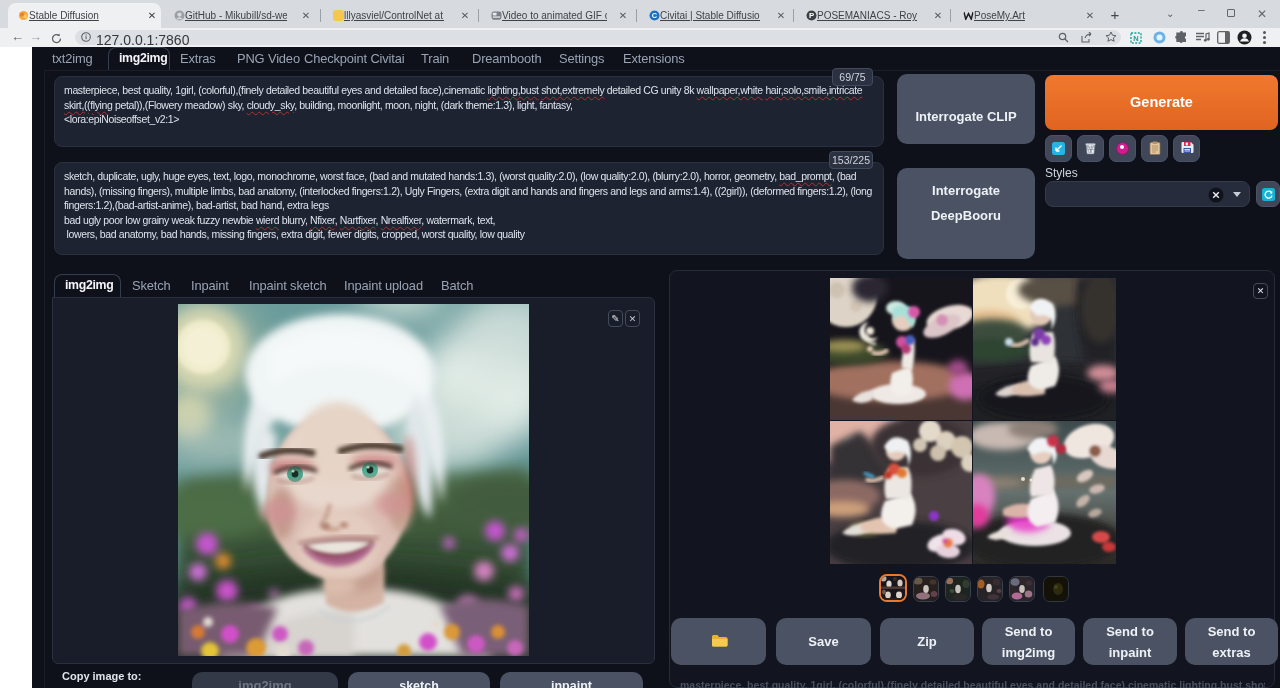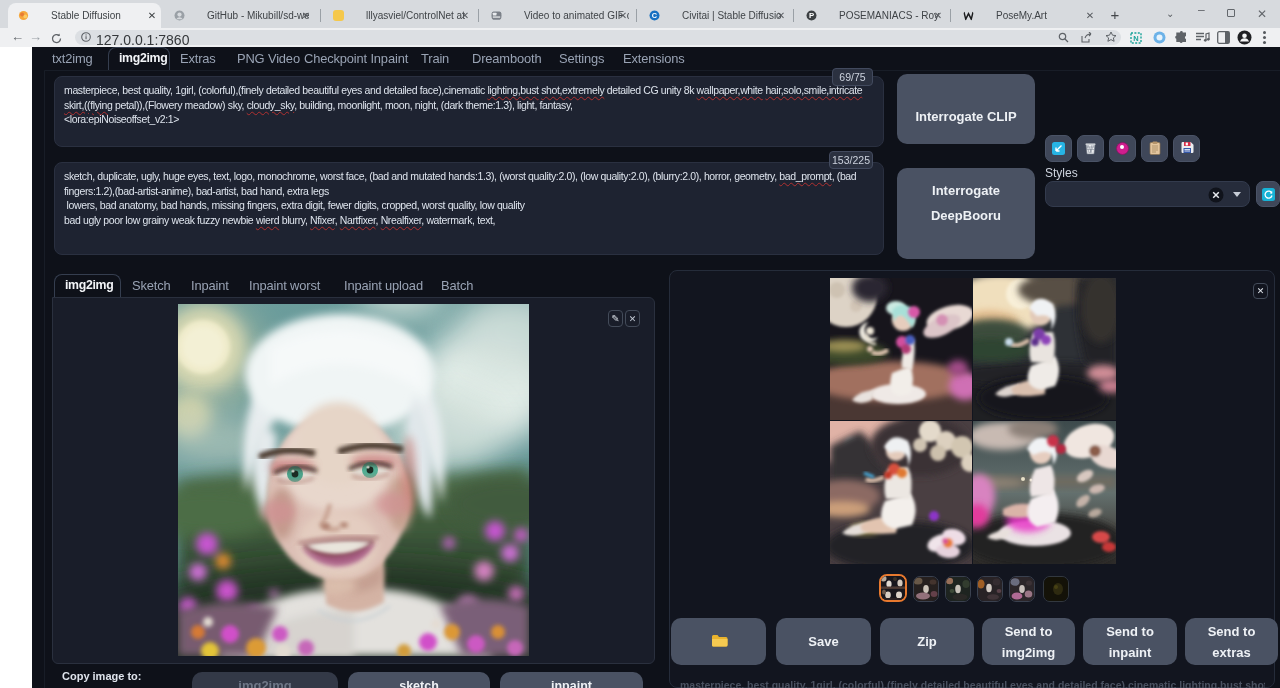--- a/index.html
+++ b/index.html
@@ -1,21 +1,21 @@
 <!DOCTYPE html>
 <html><head>
 <meta charset="utf-8">
 <style>
   * { margin:0; padding:0; box-sizing:border-box; }
   html,body { width:1280px; height:688px; overflow:hidden; font-family:"Liberation Sans", sans-serif; }
   .abs { position:absolute; }
   
   #tabstrip { position:absolute; left:0; top:0; width:1280px; height:28px; background:#d7dade; }
   .tab { position:absolute; top:3px; height:25px; border-radius:8px 8px 0 0; font-size:10px; color:#3f4347; }
-  .tab .title { position:absolute; left:43px; top:7px; white-space:nowrap; overflow:hidden; }
+  .tab .title { position:absolute; left:21px; top:7px; white-space:nowrap; overflow:hidden;text-decoration:underline; }
   .tab .fava { position:absolute; left:10px; top:7px; width:11px; height:11px; border-radius:50%; }
   .tab .cx { position:absolute; top:7px; width:12px; height:12px; font-size:10px; color:#55595e; text-align:center; line-height:12px; }
   .tabsep { position:absolute; top:9px; width:1px; height:13px; background:#9aa0a6; }
   #toolbar { position:absolute; left:0; top:28px; width:1280px; height:19px; background:#eff0f2; }
   .tbico { position:absolute; top:2px; color:#5f6368; font-size:12px; }
   #addr { position:absolute; left:75px; top:1.5px; width:1046px; height:15px; border-radius:8px; background:#dcdfe3; }
   #addr .url { position:absolute; left:21px; top:2px; font-size:14px; color:#35383b; }
   
   #page { position:absolute; left:0; top:47px; width:1280px; height:641px; background:#0e1119; overflow:hidden;margin-left:32px; }
   #page * { position:absolute; }
@@ -156,45 +156,47 @@
     </svg>
   <div class="abs" style="left:1263px;top:3px;width:3px;height:3px;border-radius:50%;background:#54585d;box-shadow:0 5px 0 #54585d, 0 10px 0 #54585d;"></div>
 </div>
 <div id="page">
 
   <div class="gtab" style="left:20px;top:3.5px;">txt2img</div>
   <div style="left:76px;top:0;width:62px;height:23px;border:1px solid #353e4f;border-bottom:none;border-radius:8px 8px 0 0;background:#0e1119;"></div>
   <div class="gtab sel" style="left:87px;top:3.5px;">img2img</div>
   <div class="gtab" style="left:148px;top:3.5px;">Extras</div>
   <div class="gtab" style="left:205px;top:3.5px;">PNG Video</div>
-  <div class="gtab" style="left:272px;top:3.5px;">Checkpoint Inpaint</div>
+  <div class="gtab" style="left:272px;top:3.5px;">Checkpoint Civitai</div>
   <div class="gtab" style="left:389px;top:3.5px;">Train</div>
   <div class="gtab" style="left:440px;top:3.5px;">Dreambooth</div>
   <div class="gtab" style="left:527px;top:3.5px;">Settings</div>
   <div class="gtab" style="left:591px;top:3.5px;">Extensions</div>
   <div id="tabitem"></div>
 
   <div class="ta" style="left:22px;top:29px;width:830px;height:71px;">
     <div>masterpiece, best quality, 1girl, (colorful),(finely detailed beautiful eyes and detailed face),cinematic <span class="wavy">lighting,bust</span> <span class="wavy">shot,extremely</span> detailed CG unity 8k <span class="wavy">wallpaper,white</span> <span class="wavy">hair,solo,smile,intricate</span></div>
     <div><span class="wavy">skirt,((flying</span> petal)),(Flowery meadow) sky, <span class="wavy">cloudy_sky</span>, building, moonlight, moon, night, (dark theme:1.3), light, fantasy,</div>
     <div>&lt;lora:epiNoiseoffset_v2:1&gt;</div>
   </div>
   <div class="counter" style="left:800px;top:21px;width:41px;height:18px;">69/75</div>
 
   <div class="ta" style="left:22px;top:115px;width:830px;height:93px;">
     <div>sketch, duplicate, ugly, huge eyes, text, logo, monochrome, worst face, (bad and mutated hands:1.3), (worst quality:2.0), (low quality:2.0), (blurry:2.0), horror, geometry, <span class="wavy">bad_prompt</span>, (bad</div>
+    <div>hands), (missing fingers), multiple limbs, bad anatomy, (interlocked fingers:1.2), Ugly Fingers, (extra digit and hands and fingers and legs and arms:1.4), ((2girl)), (deformed fingers:1.2), (long</div>
     <div>fingers:1.2),(bad-artist-anime), bad-artist, bad hand, extra legs</div>
+    <div>bad ugly poor low grainy weak fuzzy newbie <span class="wavy">wierd</span> blurry, <span class="wavy">Nfixer</span>, <span class="wavy">Nartfixer</span>, <span class="wavy">Nrealfixer</span>, watermark, text,</div>
     <div>&nbsp;lowers, bad anatomy, bad hands, missing fingers, extra digit, fewer digits, cropped, worst quality, low quality</div>
-    <div>bad ugly poor low grainy weak fuzzy newbie <span class="wavy">wierd</span> blurry, <span class="wavy">Nfixer</span>, <span class="wavy">Nartfixer</span>, <span class="wavy">Nrealfixer</span>, watermark, text,</div>
   </div>
   <div class="counter" style="left:797px;top:104px;width:44px;height:18px;">153/225</div>
 
   <div class="btnbig" style="left:865px;top:27px;width:138px;height:70px;line-height:86px;">Interrogate CLIP</div>
   <div class="btnbig" style="left:865px;top:121px;width:138px;height:91px;line-height:25px;padding-top:10px;">Interrogate<br>DeepBooru</div>
 
+  <div style="left:1013px;top:28px;width:233px;height:55px;border-radius:8px;background:linear-gradient(#f0792e,#e06420);color:#fff;font-weight:bold;font-size:14.5px;text-align:center;line-height:55px;">Generate</div>
 
   <div class="sq" style="left:1013px;top:88px;">
       <svg style="left:6px;top:6px;" width="13" height="13" viewBox="0 0 13 13">
         <rect width="13" height="13" rx="2.5" fill="#27b4e4"></rect>
         <path d="M9.5 3.5L4 9m0 0h3.5M4 9V5.5" stroke="#fff" stroke-width="1.4" fill="none"></path>
       </svg>
     </div>
   <div class="sq" style="left:1045px;top:88px;">
       <svg style="left:6px;top:5px;" width="13" height="14" viewBox="0 0 13 14">
         <path d="M2 3.5h9L10 13H3z" fill="#e9ebee"></path>
@@ -241,21 +243,21 @@
         <rect width="13" height="13" rx="2.5" fill="#17b3d6"></rect>
         <path d="M9.8 5.2A3.5 3.5 0 1 0 10 7.5" fill="none" stroke="#fff" stroke-width="1.3"></path>
         <path d="M10.2 2.8v2.6H7.6z" fill="#fff"></path>
       </svg>
     </div>
 
   <div style="left:22px;top:227px;width:67px;height:24px;border:1px solid #353e4f;border-bottom:none;border-radius:8px 8px 0 0;background:#0e1119;"></div>
   <div class="gtab sel" style="left:33px;top:231px;">img2img</div>
   <div class="gtab" style="left:100px;top:231px;">Sketch</div>
   <div class="gtab" style="left:159px;top:231px;">Inpaint</div>
-  <div class="gtab" style="left:217px;top:231px;">Inpaint worst</div>
+  <div class="gtab" style="left:217px;top:231px;">Inpaint sketch</div>
   <div class="gtab" style="left:312px;top:231px;">Inpaint upload</div>
   <div class="gtab" style="left:409px;top:231px;">Batch</div>
 
   <div id="imgbox" style="left:20px;top:250px;width:603px;height:367px;background:#191d29;border:1px solid #2a303e;border-radius:0 6px 6px 6px;"></div>
   <div id="portrait" style="left:146px;top:257px;width:351px;height:352px;">
   <svg width="351" height="352" viewBox="0 0 351 352">
     <defs>
       <filter id="b2" x="-40%" y="-40%" width="180%" height="180%">
             <feGaussianBlur stdDeviation="2"></feGaussianBlur>
           </filter>

